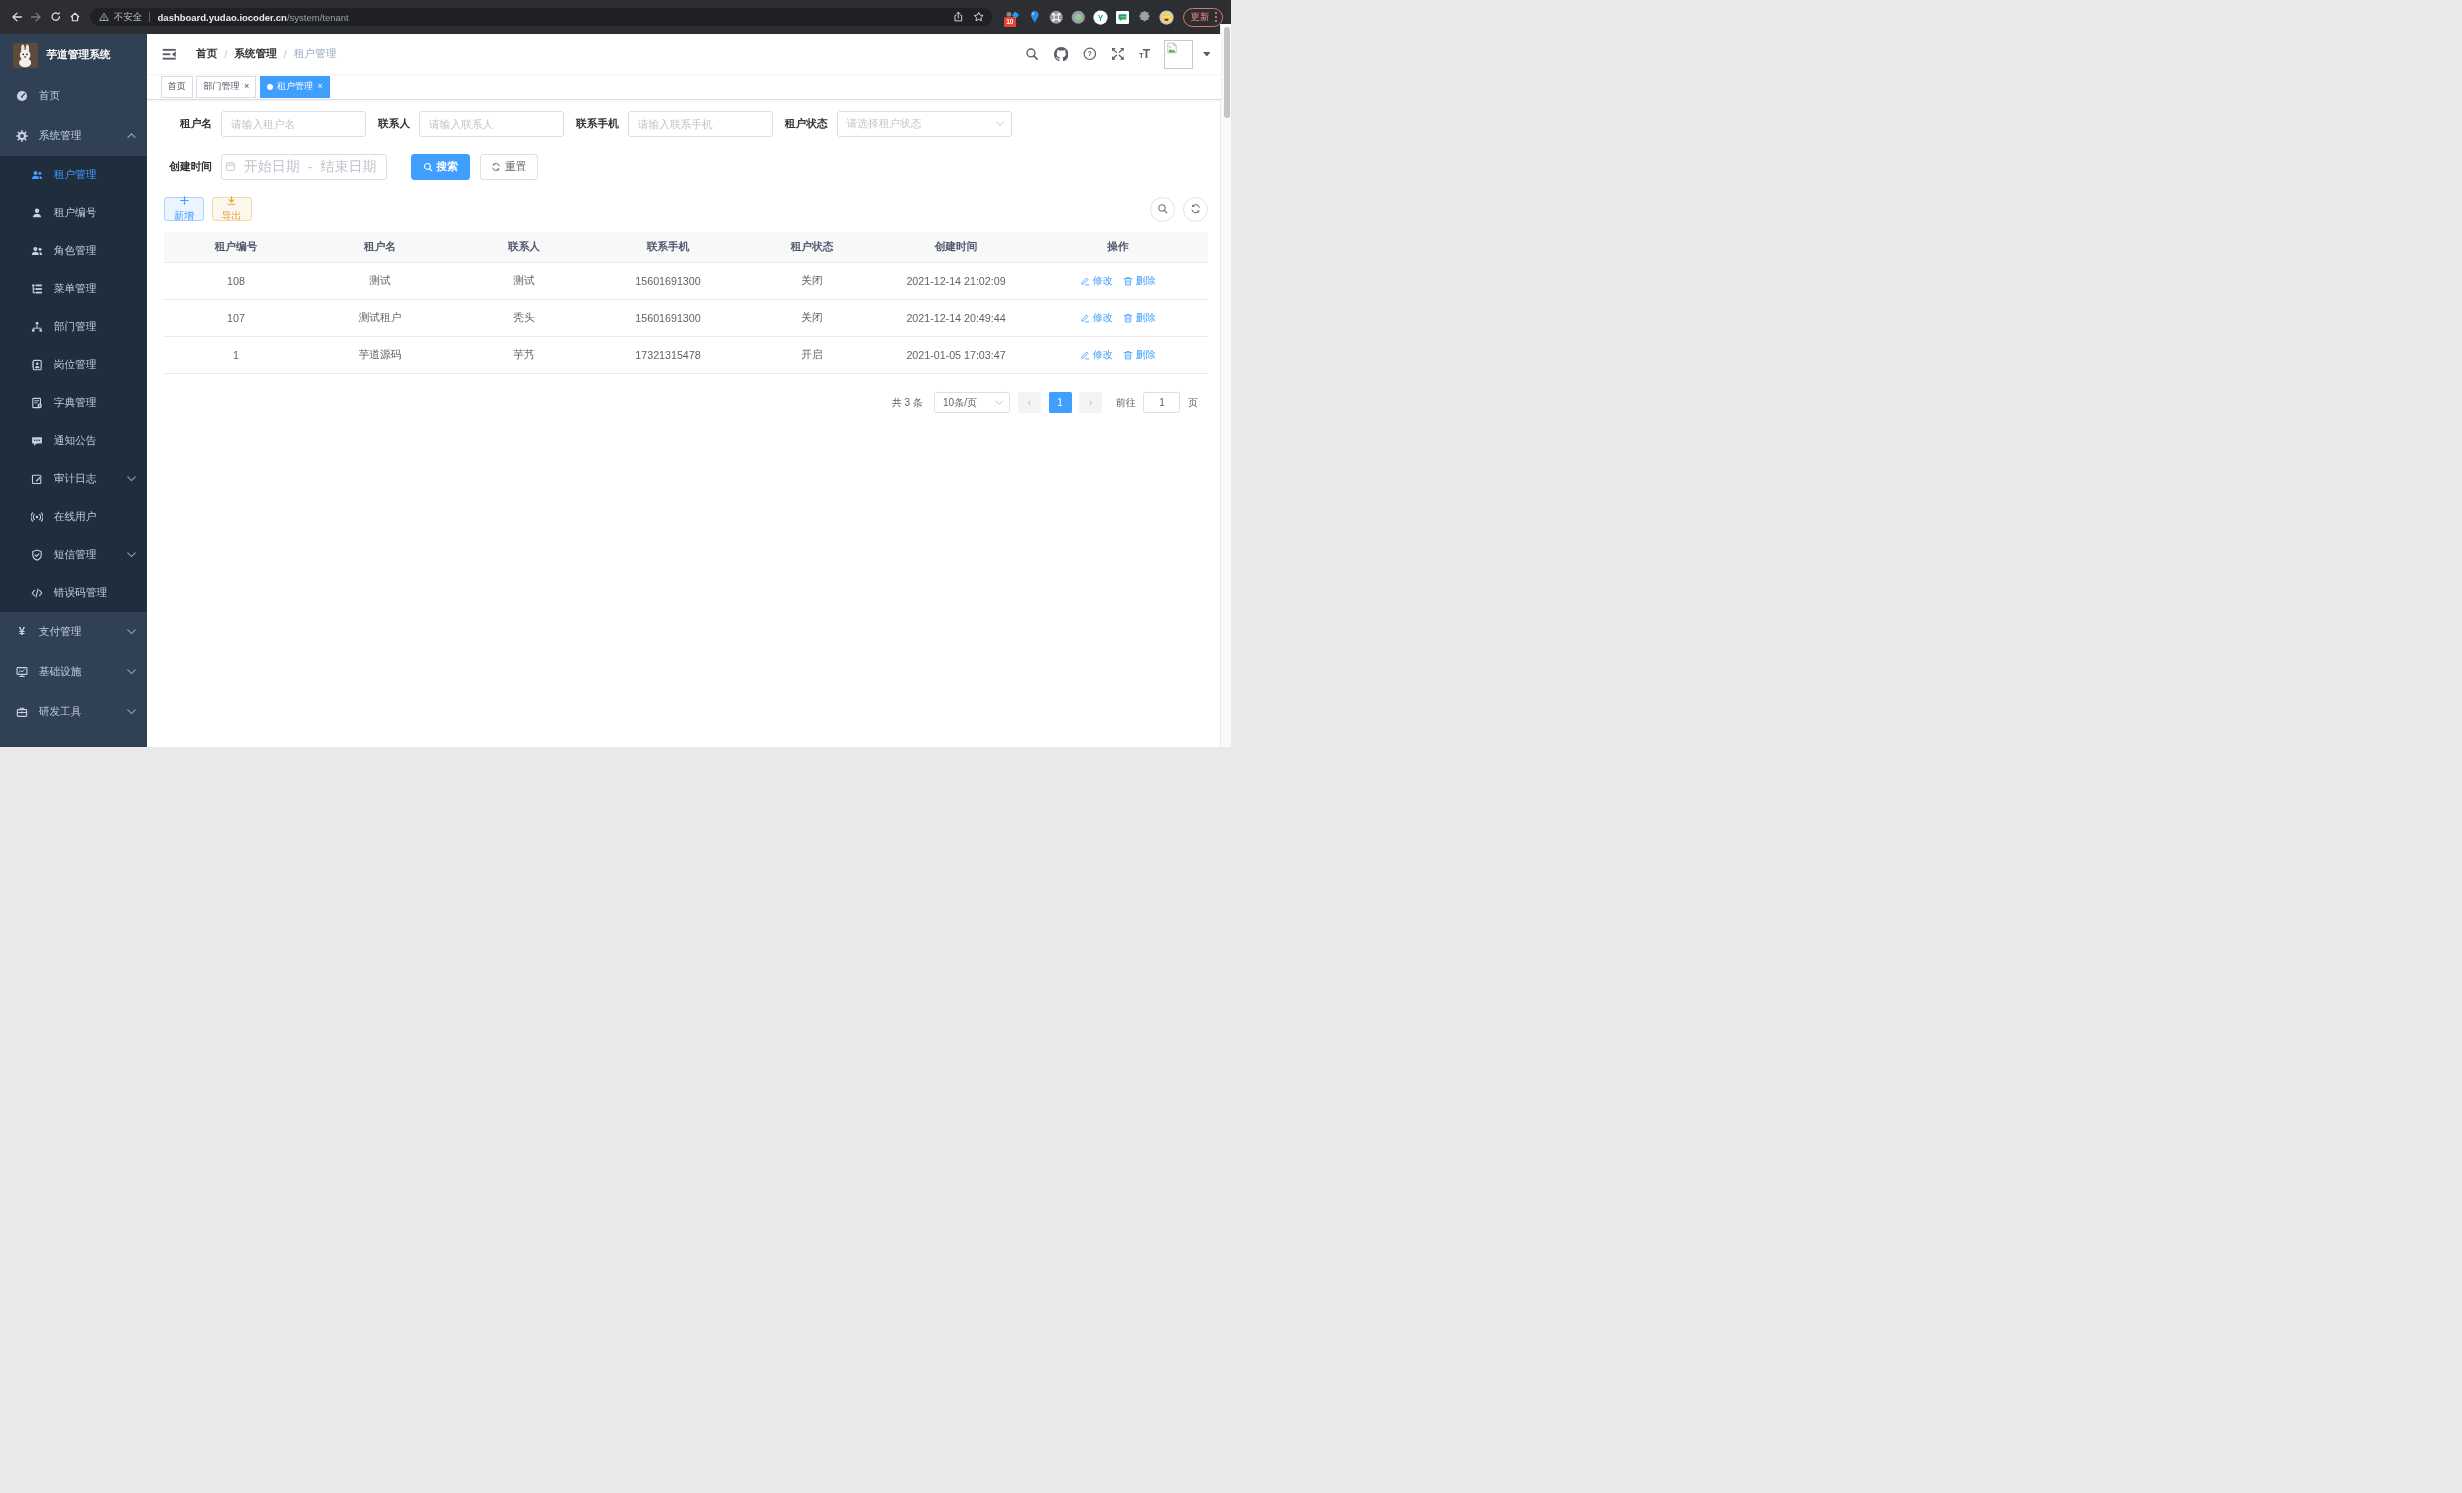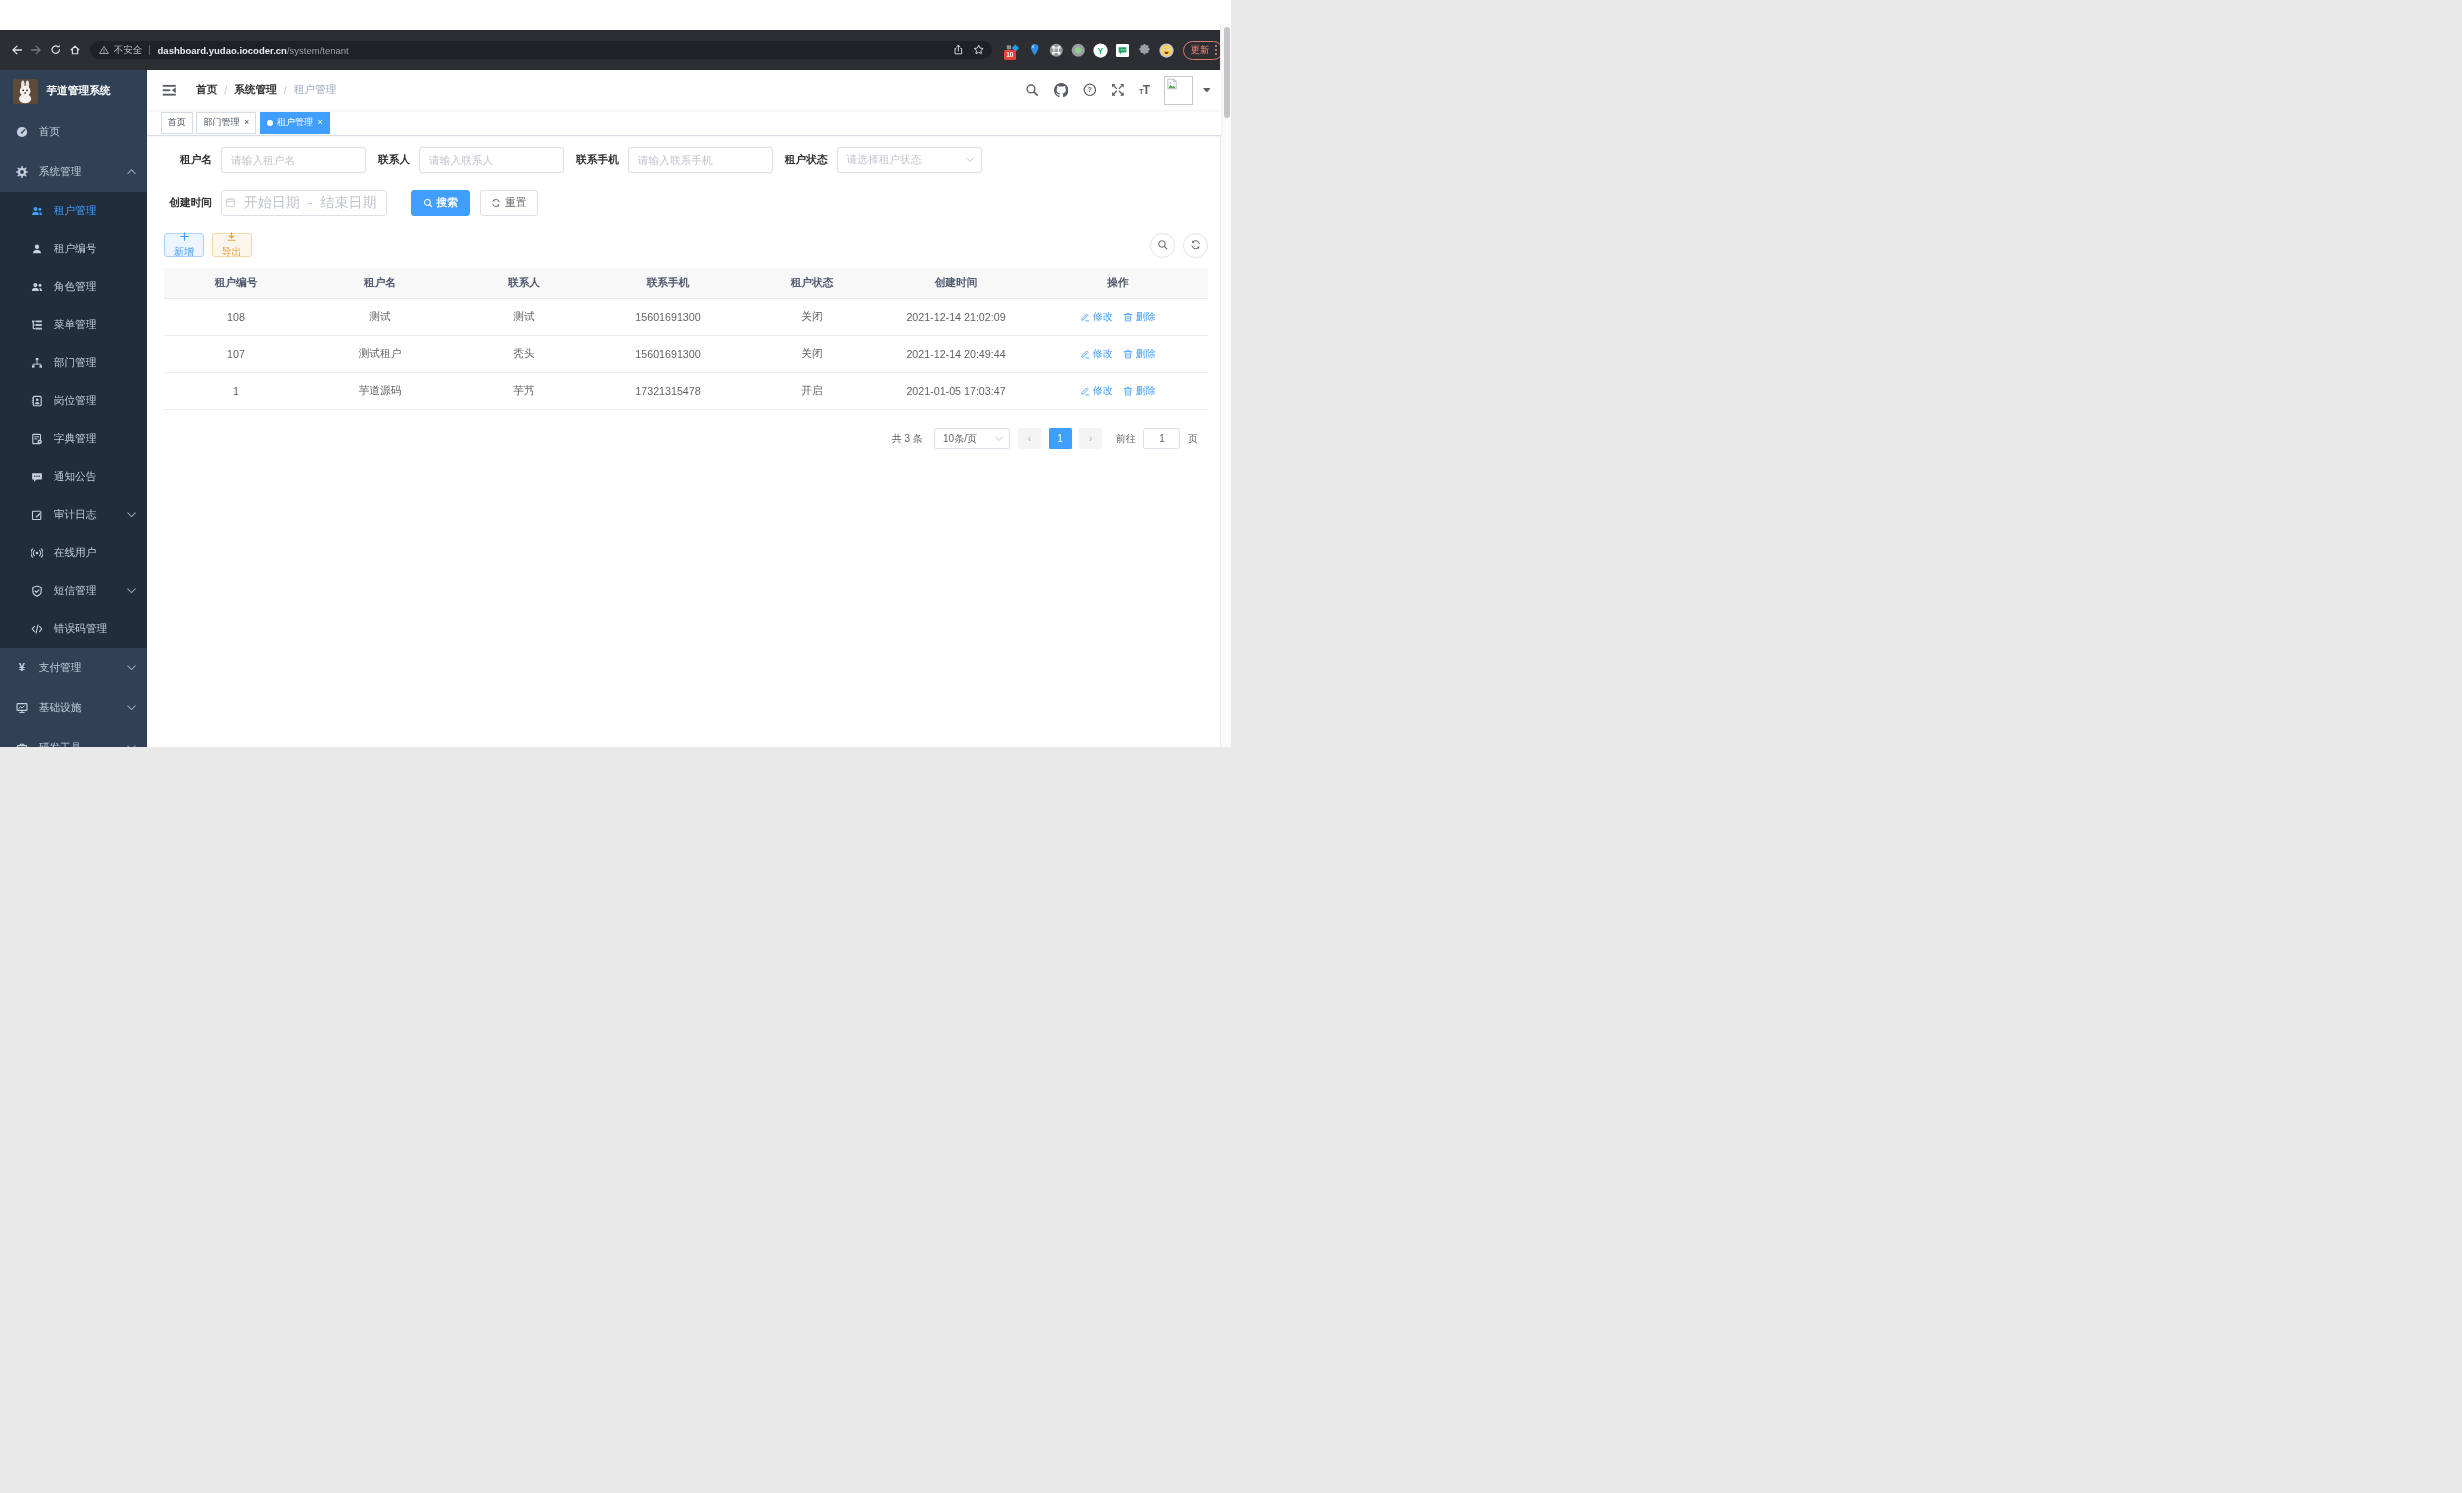--- a/index.html
+++ b/index.html
@@ -1,20 +1,20 @@
 <!DOCTYPE html>
 <html style="font-size:12px"><head>
 <meta charset="utf-8">
 <style>
   html,body{margin:0;padding:0;background:#e9e9e9;}
   .screen{position:relative;width:1231px;height:747px;overflow:hidden;background:#fff;
     font-family:"Liberation Sans","DejaVu Sans",sans-serif;-webkit-font-smoothing:antialiased;}
   svg{display:block;}
   
-  .browser{height:40px;background:#2d2e31;display:flex;align-items:center;padding:0 7.6px;gap:1.5px;margin-top:30px;}
+  .browser{height:34px;background:#2d2e31;display:flex;align-items:center;padding:0 7.6px;gap:1.5px;}
   .bnav{width:18px;height:18px;border-radius:50%;display:flex;align-items:center;justify-content:center;color:#dfe1e5;flex:0 0 auto;}
   .bnav.disabled{color:#77797e;}
   .omnibox{flex:1;height:18px;margin:0 4.6px;background:#202124;border-radius:10px;display:flex;align-items:center;padding:0 3px 0 9px;min-width:0;}
   .sec-ico{color:#a7adb5;margin-right:4.6px;}
   .sec-label{color:#bdc1c6;font-size:9.5px;margin-right:6.9px;white-space:nowrap;}
   .omni-div{width:0.8px;height:10.7px;background:#5f6368;margin-right:7.6px;}
   .url{font-size:9.5px;white-space:nowrap;overflow:hidden;flex:1;min-width:0;}
   .url .host{color:#e8eaed;font-weight:600;}
   .url .path{color:#9aa0a6;}
   .omni-act{width:20px;height:18px;display:flex;align-items:center;justify-content:center;color:#dfe1e5;flex:0 0 auto;}
@@ -63,21 +63,21 @@
   .tag.active{background:#409eff;border-color:#409eff;color:#fff;}
   .tag.active .dot{display:block;}
   
   .content{flex:1;padding:10.7px 0 0 17px;position:relative;overflow:hidden;}
   .frow{display:flex;align-items:center;margin-bottom:17px;}
   .fgroup{display:flex;align-items:center;margin-right:12px;}
   .flabel{font-size:10.7px;font-weight:700;color:#303133;margin-right:9px;white-space:nowrap;}
   .flabel.w{width:48px;text-align:right;}
   .finput{width:145px;height:26px;box-sizing:border-box;border:0.8px solid #dcdfe6;border-radius:3px;padding:0 9px;font-size:10.7px;color:#606266;background:#fff;font-family:inherit;}
   .finput::placeholder{color:#c0c4cc;}
-  .fselect{width:145px;height:26px;box-sizing:border-box;border:0.8px solid #dcdfe6;border-radius:3px;padding:0 6px 0 9px;display:flex;align-items:center;justify-content:space-between;color:#c0c4cc;font-size:10.7px;background:#fff;cursor:pointer;}
+  .fselect{width:175px;height:26px;box-sizing:border-box;border:0.8px solid #dcdfe6;border-radius:3px;padding:0 6px 0 9px;display:flex;align-items:center;justify-content:space-between;color:#c0c4cc;font-size:10.7px;background:#fff;cursor:pointer;}
   .fselect .chevd{color:#c0c4cc;}
   .daterange{width:166px;height:26px;box-sizing:border-box;border:0.8px solid #dcdfe6;border-radius:3px;display:flex;align-items:center;padding:0 3px;color:#c0c4cc;font-size:14px;background:#fff;}
   .daterange .cal{color:#c0c4cc;margin-right:1.5px;}
   .daterange .dtxt{flex:1;text-align:center;}
   .daterange .dsep{color:#c0c4cc;padding:0 1.5px;}
   .btn{display:inline-flex;align-items:center;justify-content:center;gap:3.8px;height:26px;padding:0 10.7px;border-radius:3px;font-size:10.7px;cursor:pointer;border:0.8px solid transparent;box-sizing:border-box;white-space:nowrap;}
   .btn-primary{background:#409eff;border-color:#409eff;color:#fff;margin-left:12px;font-weight:bold;}
   .btn-default{background:#fff;border-color:#dcdfe6;color:#606266;margin-left:10px;}
   .toolbar{display:flex;align-items:center;margin-bottom:10.7px;padding-right:13px;}
   .btn-sm{height:24px;padding:0 9px;font-size:10px;flex-direction:column;}

